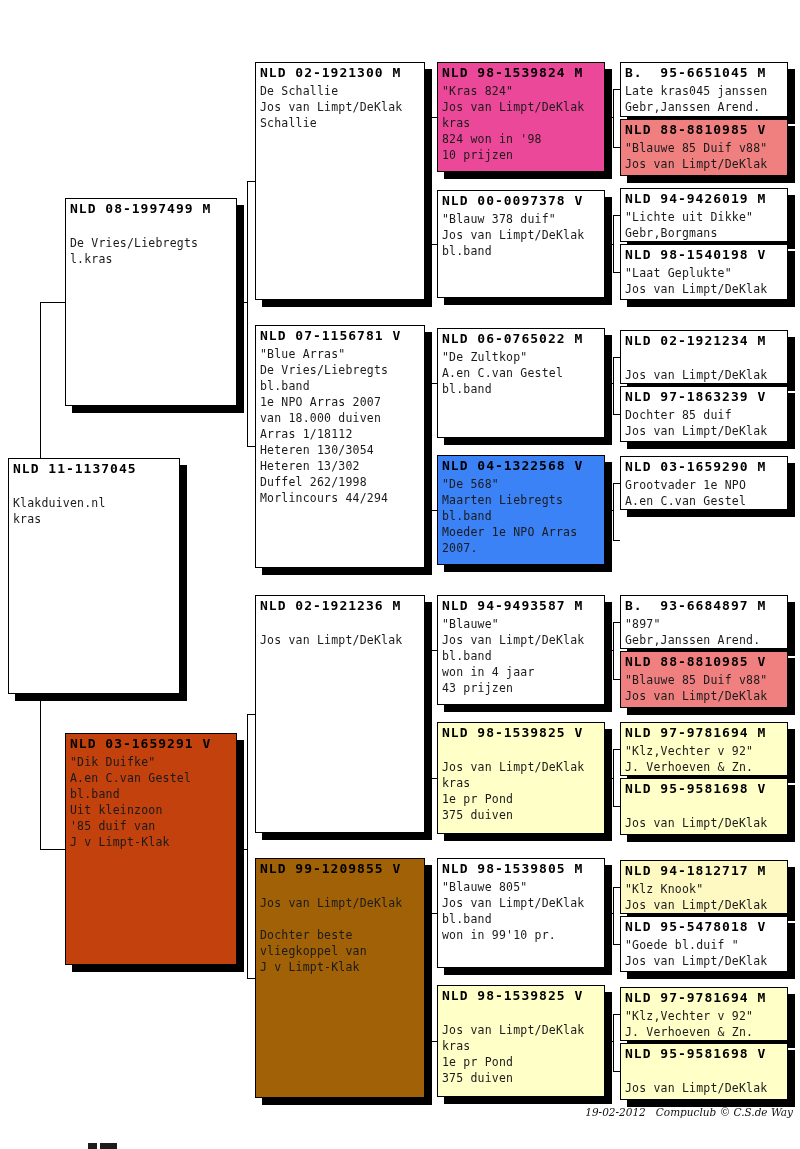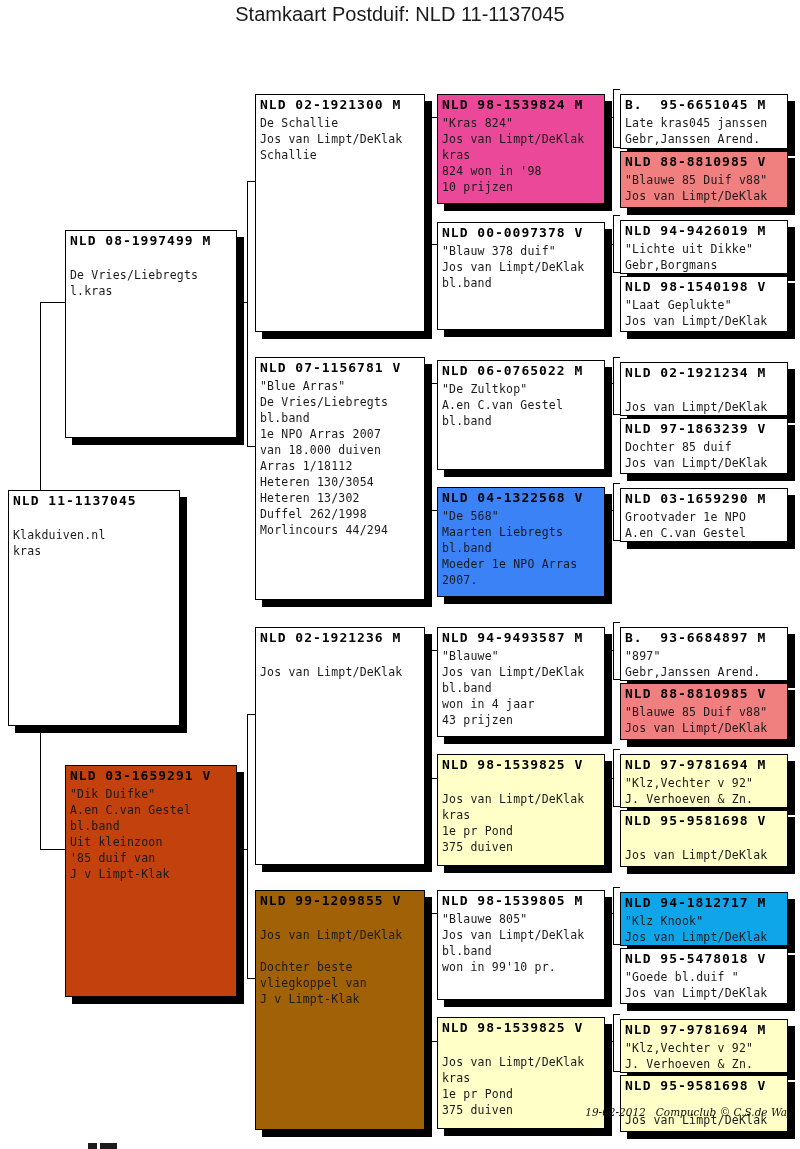--- a/index.html
+++ b/index.html
@@ -5,38 +5,37 @@
   html,body{margin:0;padding:0;background:#fff;}
   .page{position:relative;width:800px;height:1149px;background:#ffffff;overflow:hidden;
         font-family:"DejaVu Sans Mono",monospace;}
   .title{position:absolute;top:3px;left:0;width:100%;margin:0;text-align:center;
          font-family:"Liberation Sans",sans-serif;font-size:20px;font-weight:400;color:#1b1b1b;}
   .layer{position:absolute;left:0;top:0;width:100%;height:100%;}
   .conn{position:absolute;background:#000;}
   .conn.v{width:1px;}
   .conn.h{height:1px;}
   .pbox{position:absolute;box-sizing:border-box;border:1px solid #000;background:#fff;
-        box-shadow:7px 7px 0 #000;padding:1px 4px;overflow:hidden;margin-top:32px;}
+        box-shadow:7px 7px 0 #000;padding:1px 4px;overflow:hidden;}
   .pbox .ring{font-weight:bold;font-size:13px;letter-spacing:1px;white-space:pre;color:#000;
               line-height:18px;margin-bottom:1px;}
   .pbox .bline{font-size:11.5px;line-height:16px;letter-spacing:0.2px;white-space:pre;color:#1a1a1a;}
   .footer-left{position:absolute;left:3px;top:1012px;}
   .footer-left .owner{font-size:17px;font-weight:bold;color:#000;line-height:22px;white-space:pre;}
   .footer-left .addr{font-size:12px;color:#1a1a1a;line-height:16.5px;white-space:pre;}
   .print-info{position:absolute;right:7px;top:1106px;font-family:"DejaVu Serif",serif;
               font-style:italic;font-size:10.5px;color:#111;white-space:pre;}
   .artifact{position:absolute;background:#1c1c1c;}
   .artifact.a1{left:88px;top:1143px;width:9px;height:6px;}
   .artifact.a2{left:100px;top:1143px;width:17px;height:6px;}
 </style>
 </head>
 <body>
 
 <div class="page">
-  <h1 class="title">Stamkaart Postduif: NLD 11-1137045</h1>
 
   <div class="layer" id="connector-layer">
       <div class="conn v" style="left: 40px; top: 302px; height: 547px;"></div>
       <div class="conn h" style="left: 40px; top: 302px; width: 25px;"></div>
       <div class="conn h" style="left: 40px; top: 849px; width: 25px;"></div>
       <div class="conn v" style="left: 247px; top: 181px; height: 265px;"></div>
       <div class="conn h" style="left: 247px; top: 181px; width: 8px;"></div>
       <div class="conn h" style="left: 247px; top: 446px; width: 8px;"></div>
       <div class="conn h" style="left: 237px; top: 302px; width: 10px;"></div>
       <div class="conn v" style="left: 247px; top: 714px; height: 264px;"></div>
@@ -254,21 +253,21 @@
       <div class="pbox" style="left: 620px; top: 722px; width: 168px; height: 54px; background: rgb(255, 255, 200);">
         <div class="ring">NLD 97-9781694 M</div>
         <div class="bline">"Klz,Vechter v 92"</div>
         <div class="bline">J. Verhoeven &amp; Zn.</div>
       </div>
       <div class="pbox" style="left: 620px; top: 778px; width: 168px; height: 57px; background: rgb(255, 255, 200);">
         <div class="ring">NLD 95-9581698 V</div>
         <div class="bline">&nbsp;</div>
         <div class="bline">Jos van Limpt/DeKlak</div>
       </div>
-      <div class="pbox" style="left: 620px; top: 860px; width: 168px; height: 54px; background: #0ea5e9;">
+      <div class="pbox" style="left: 620px; top: 860px; width: 168px; height: 54px; background: #fef9c3;">
         <div class="ring">NLD 94-1812717 M</div>
         <div class="bline">"Klz Knook"</div>
         <div class="bline">Jos van Limpt/DeKlak</div>
       </div>
       <div class="pbox" style="left: 620px; top: 916px; width: 168px; height: 56px; background: rgb(255, 255, 255);">
         <div class="ring">NLD 95-5478018 V</div>
         <div class="bline">"Goede bl.duif "</div>
         <div class="bline">Jos van Limpt/DeKlak</div>
       </div>
       <div class="pbox" style="left: 620px; top: 987px; width: 168px; height: 54px; background: rgb(255, 255, 200);">

